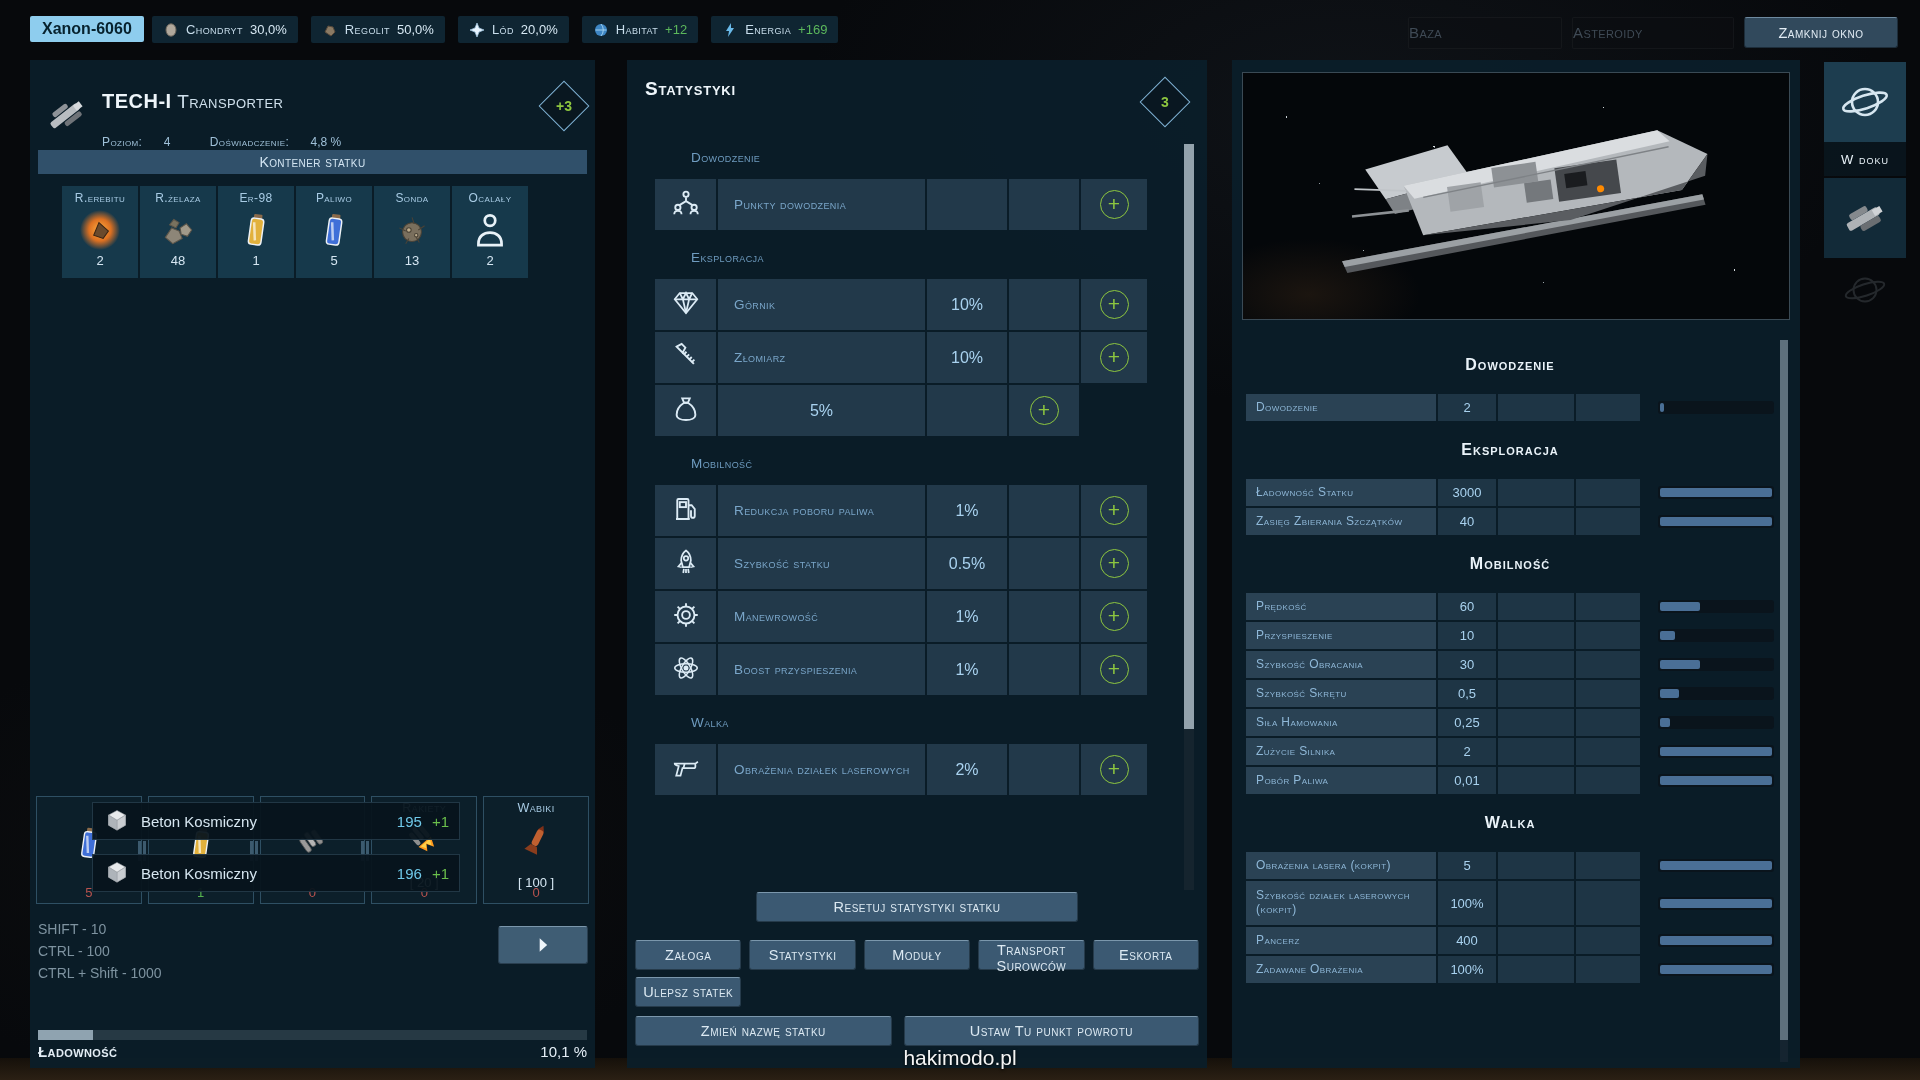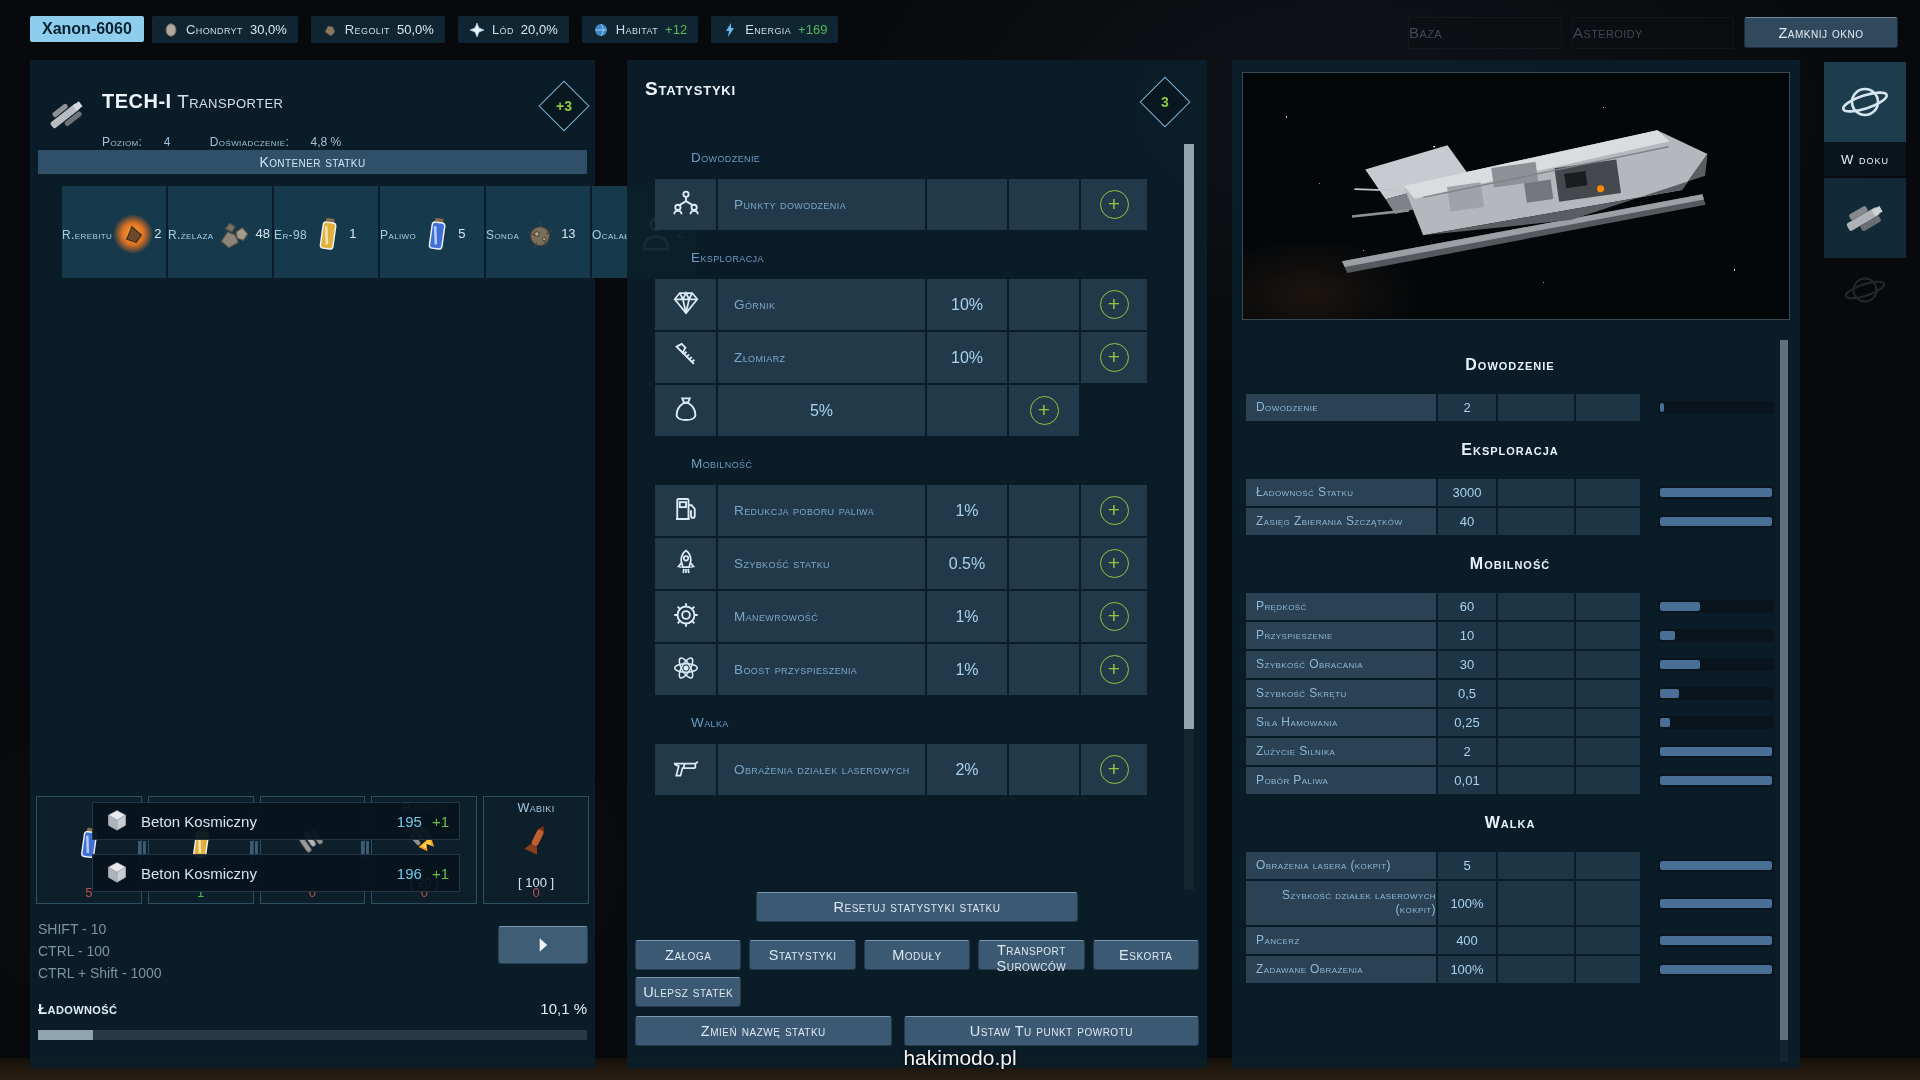--- a/index.html
+++ b/index.html
@@ -48,22 +48,22 @@
   .ship-sub span{margin-right:18px;}
   .badge{position:absolute;width:34px;height:34px;border:1px solid #7fb3d5;
     transform:rotate(45deg);display:flex;align-items:center;justify-content:center;
     background:rgba(8,20,28,.6);}
   .badge>span{transform:rotate(-45deg);color:#8dc63f;font-size:14px;font-weight:bold;}
   .badge.left-badge{left:516px;top:28px;}
   .badge.mid-badge{left:520px;top:24px;}
   .container-bar{position:absolute;left:8px;top:90px;width:549px;height:24px;
     background:#30506a;text-align:center;line-height:24px;font-size:14px;color:#d3e5f2;}
   .items-row{position:absolute;left:32px;top:126px;display:flex;gap:2px;}
-  .item-slot{width:104px;height:92px;background:#16394b;position:relative;
-    display:flex;flex-direction:row;align-items:center;}
+  .item-slot{width:76px;height:92px;background:#16394b;position:relative;
+    display:flex;flex-direction:column;align-items:center;}
   .item-label{font-size:12px;color:#a8cbe4;margin-top:5px;}
   .item-icon{width:42px;height:42px;margin-top:4px;}
   .item-icon svg{width:42px;height:42px;}
   .item-qty{font-size:13px;color:#d5e6f2;margin-top:2px;}
 
   .cargo-area{position:absolute;left:6px;top:736px;width:553px;height:110px;}
   .cargo-slots{display:flex;gap:6px;height:108px;}
   .cargo-slot{flex:1;border:1px solid #2e4f63;background:rgba(14,35,46,.55);
     position:relative;display:flex;flex-direction:column;align-items:center;}
   .cargo-slot:nth-child(-n+4):not(:first-child)::before{content:"";position:absolute;
@@ -81,21 +81,21 @@
   .cargo-tooltip .icon{width:28px;height:28px;} .cargo-tooltip .icon svg{width:28px;height:28px;}
   .tt-name{font-size:15px;color:#d6e6f0;flex:1;}
   .tt-value{font-size:15px;color:#6fc8e8;}
   .tt-delta{font-size:15px;color:#6abf4b;}
 
   .hotkeys{position:absolute;left:8px;top:858px;font-size:14px;color:#7e93a0;line-height:22px;}
   .arrow-btn{position:absolute;left:468px;top:866px;width:88px;height:36px;
     background:#3f5d74;border:1px solid #2a3f50;border-top:1px solid #7b97ac;
     border-radius:3px;display:flex;align-items:center;justify-content:center;cursor:pointer;}
   .arrow-btn svg{width:20px;height:20px;}
-  .cargo-row{position:absolute;left:8px;top:940px;width:549px;display:flex;
+  .cargo-row{position:absolute;left:8px;top:983px;width:549px;display:flex;
     justify-content:space-between;font-size:15px;color:#e4eef6;}
   .cargo-track{position:absolute;left:8px;top:970px;width:549px;height:10px;background:#263944;}
   .cargo-fill{height:100%;background:#8fa3b0;}
 
   
   .mid-title{position:absolute;left:18px;top:18px;font-size:19px;font-weight:bold;
     color:#eef5fa;letter-spacing:.8px;}
   .stats-viewport{position:absolute;left:28px;top:84px;width:492px;height:746px;overflow:hidden;}
   .section-label{margin:20px 0 14px 36px;font-size:13.5px;color:#6f9cc0;}
   .stats-viewport>.section-label:first-child{margin-top:6px;}
@@ -136,21 +136,21 @@
       radial-gradient(1.2px 1.2px at 45% 55%, #8d969b 50%, transparent 51%),
       radial-gradient(1.2px 1.2px at 14% 45%, #8d969b 50%, transparent 51%),
       radial-gradient(160px 80px at 12% 90%, rgba(110,70,35,.22), transparent 70%),
       #04070a;}
   .ship-image svg.big-ship{position:absolute;left:30px;top:18px;width:500px;height:212px;}
   .detail-viewport{position:absolute;left:14px;top:276px;width:528px;height:726px;overflow:hidden;}
   .detail-header{margin:12px 0 12px 0;padding:8px 0;text-align:center;font-size:16px;
     font-weight:bold;color:#eaf3f9;letter-spacing:1px;}
   .detail-row{display:grid;grid-template-columns:190px 58px 76px 64px 1fr;gap:2px;
     height:27px;margin-bottom:2px;}
-  .detail-row.tall{height:44px;text-align:right;}
+  .detail-row.tall{height:44px;}
   .detail-row .dcell{background:#1e3545;display:flex;align-items:center;}
   .detail-row .dlabel{background:#2a4254;padding-left:10px;font-size:12px;
     color:#8fb8d8;line-height:1.15;}
   .detail-row .dvalue{justify-content:center;font-size:13px;color:#a9d2ef;}
   .detail-row .dbar{background:transparent;padding-left:16px;}
   .bar-track{width:100%;height:13px;background:#0a141c;border-radius:3px;position:relative;}
   .bar-fill{position:absolute;left:2px;top:2px;height:9px;background:#4a6f96;border-radius:2px;}
   .right-scroll{position:absolute;left:548px;top:280px;width:8px;height:722px;background:#152430;}
   .right-scroll .thumb{position:absolute;left:0;top:0;width:8px;height:700px;background:#5e707c;}
 

